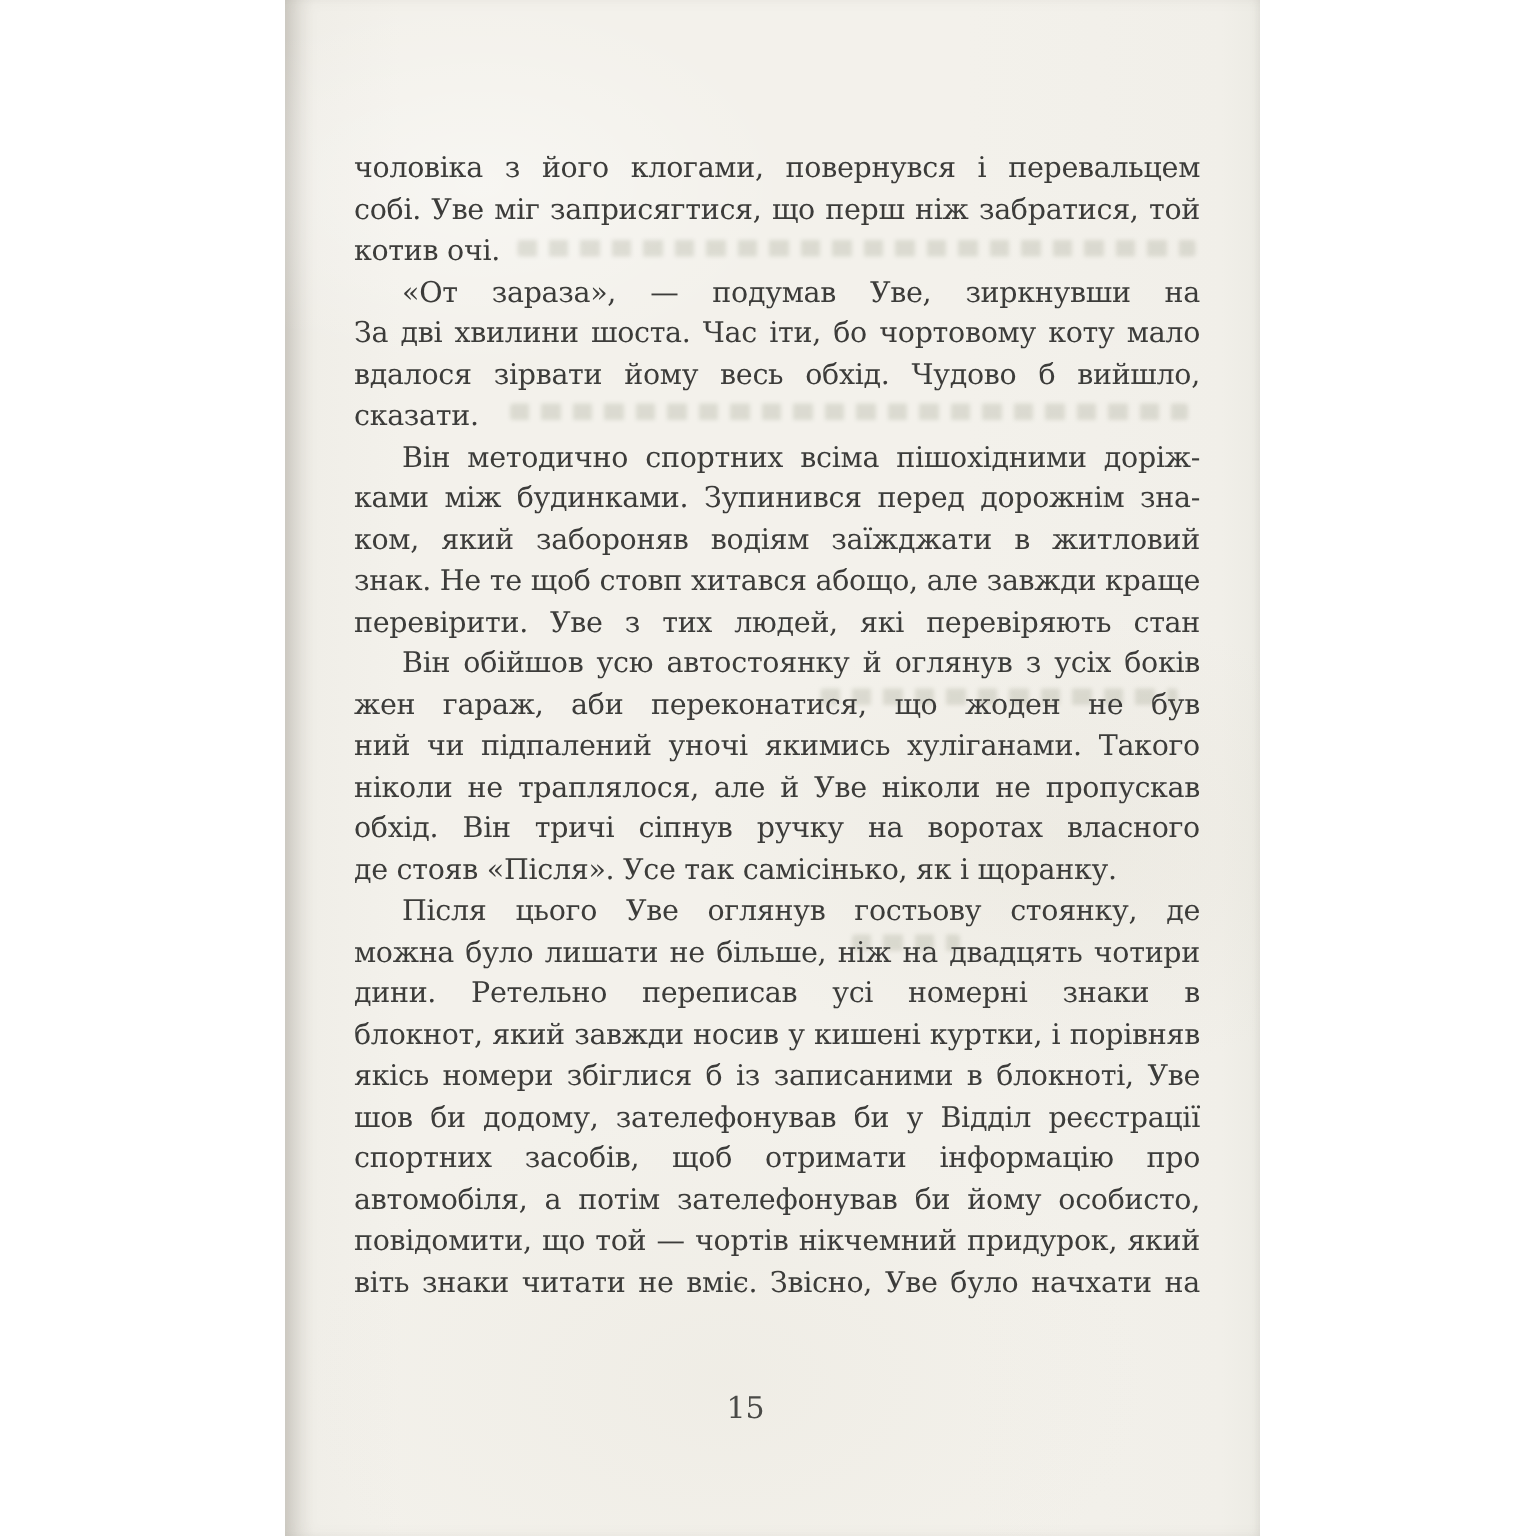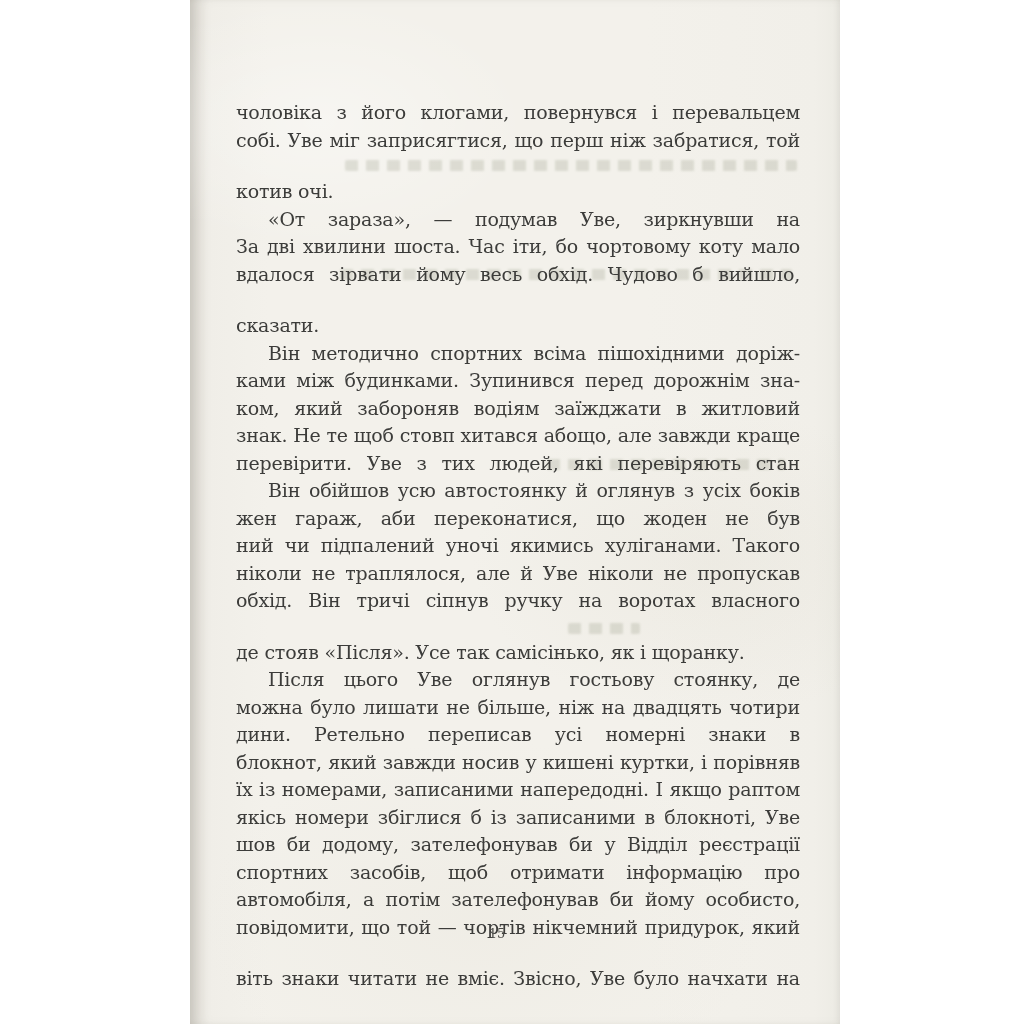--- a/index.html
+++ b/index.html
@@ -53,32 +53,31 @@
   .line {
     height: 27.5px;
     line-height: 27.5px;
     overflow: hidden;
     text-align: justify;
     text-align-last: justify;
     white-space: normal;
   }
   .line.last {
     text-align-last: left;
-    margin-top: 24px;
   }
   .line.indent {
     text-indent: 32px;
   }
   .page-number {
     position: absolute;
     left: 0;
     top: 926px;
     width: 614px;
     text-align: center;
-    font-size: 13px;
+    font-size: 20px;
     color: #4a4a47;
     z-index: 2;
   }
   
   .ghost {
     position: absolute;
     height: 11px;
     background: repeating-linear-gradient(90deg,
       rgba(128,132,108,0.45) 0px, rgba(128,132,108,0.45) 13px,
       rgba(128,132,108,0) 13px, rgba(128,132,108,0) 21px);
@@ -128,21 +127,20 @@
           <div class="line">ний чи підпалений уночі якимись хуліганами. Такого тут</div>
           <div class="line">ніколи не траплялося, але й Уве ніколи не пропускав свій</div>
           <div class="line">обхід. Він тричі сіпнув ручку на воротах власного гаража,</div>
           <div class="line last">де стояв «Після». Усе так самісінько, як і щоранку.</div>
         </div>
         <div class="paragraph">
           <div class="line indent">Після цього Уве оглянув гостьову стоянку, де автомобілі</div>
           <div class="line">можна було лишати не більше, ніж на двадцять чотири го-</div>
           <div class="line">дини. Ретельно переписав усі номерні знаки в маленький</div>
           <div class="line">блокнот, який завжди носив у кишені куртки, і порівняв</div>
-          <div class="line">їх із номерами, записаними напередодні. І якщо раптом</div>
           <div class="line">якісь номери збіглися б із записаними в блокноті, Уве пі-</div>
           <div class="line">шов би додому, зателефонував би у Відділ реєстрації тран-</div>
           <div class="line">спортних засобів, щоб отримати інформацію про власника</div>
           <div class="line">автомобіля, а потім зателефонував би йому особисто, аби</div>
           <div class="line">повідомити, що той — чортів нікчемний придурок, який на-</div>
           <div class="line last">віть знаки читати не вміє. Звісно, Уве було начхати на те,</div>
         </div>
       </div>
 
     <div class="page-number">15</div>

